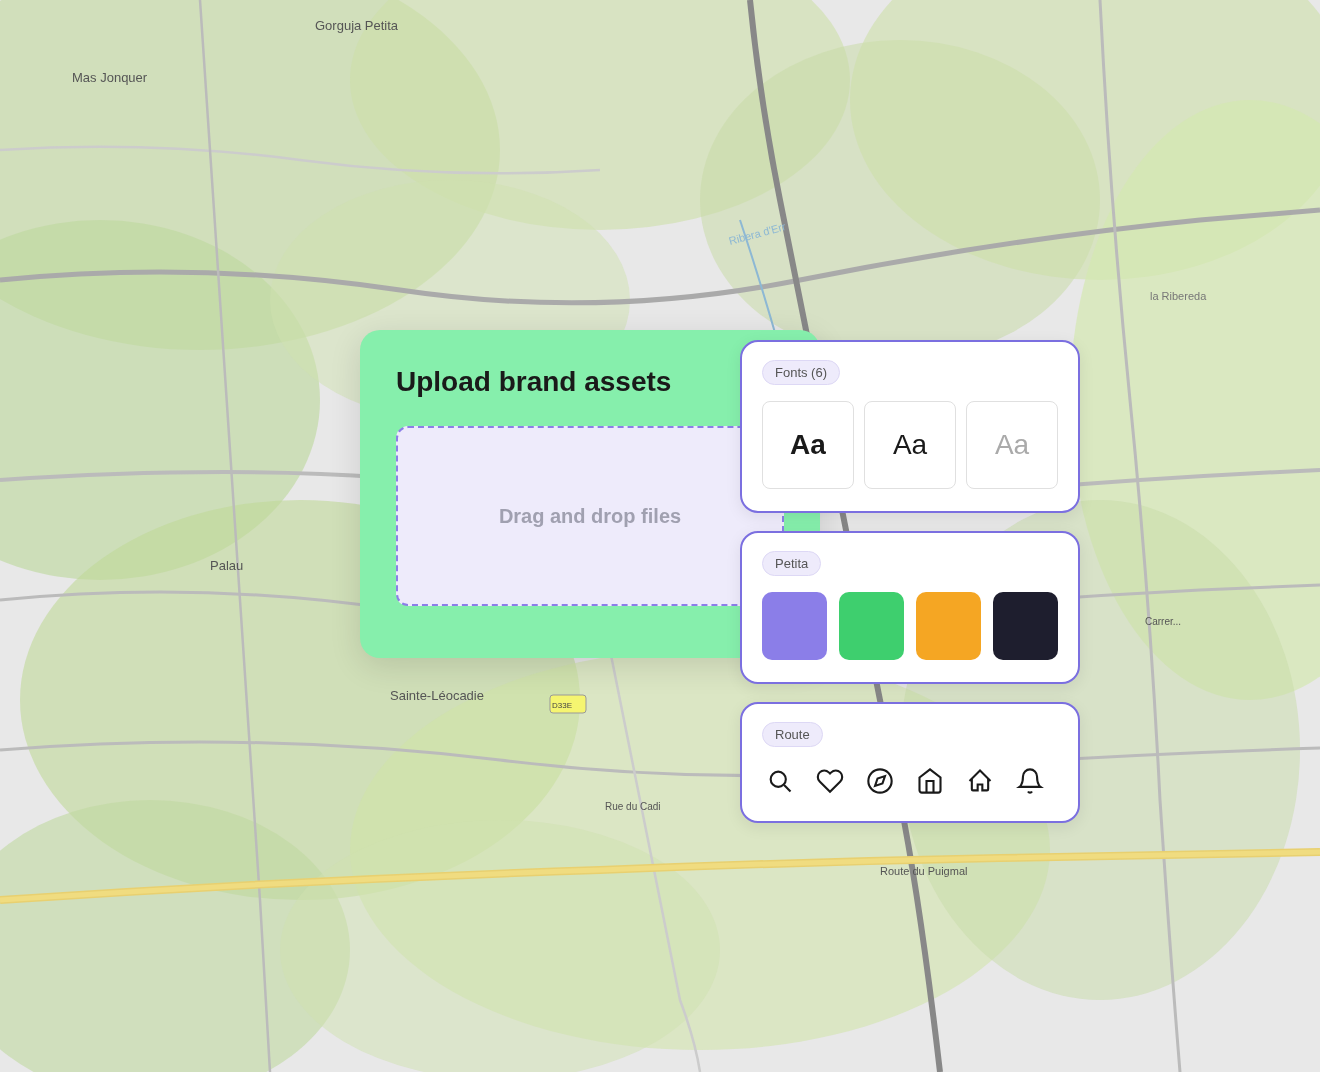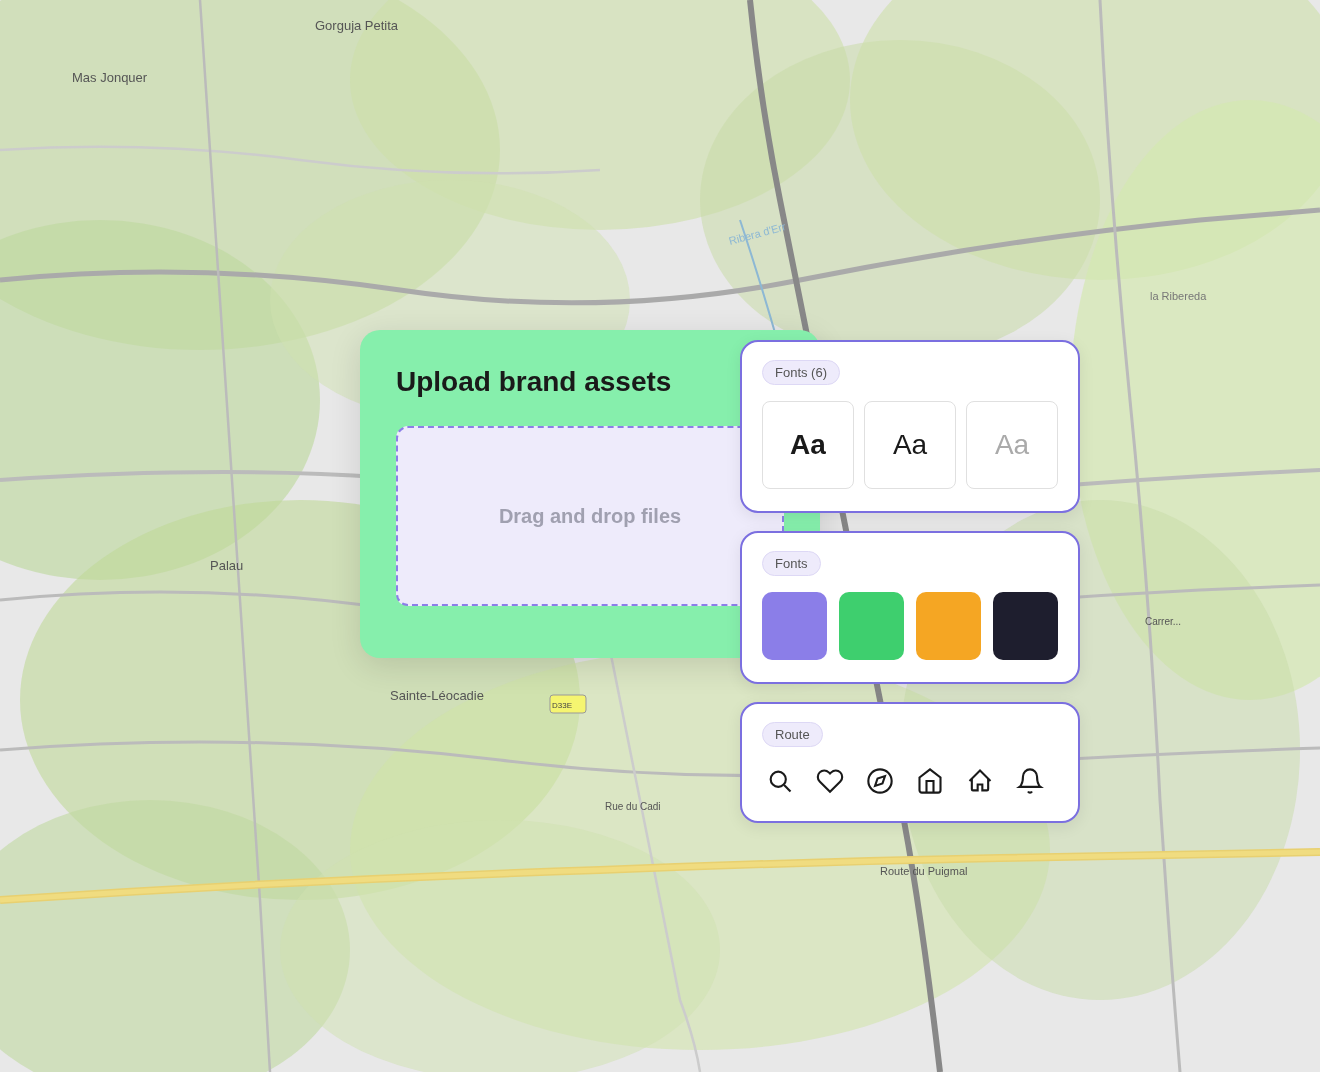--- a/index.html
+++ b/index.html
@@ -217,21 +217,21 @@
       <div class="font-box">
         <span class="font-label" style="font-weight:400;font-size:28px;color:#1a1a1a;">Aa</span>
       </div>
       <div class="font-box">
         <span class="font-label" style="font-weight:300;font-size:28px;color:#aaa;">Aa</span>
       </div>
     </div>
   </div>
 
   <div class="panel">
-    <div class="panel-badge">Fonts</div>
+    <div class="panel-badge">Petita</div>
     <div class="colors-grid">
       <div class="color-swatch" style="background:#8b7ee8;"></div>
       <div class="color-swatch" style="background:#3ecf6e;"></div>
       <div class="color-swatch" style="background:#f5a623;"></div>
       <div class="color-swatch" style="background:#1e1e2e;"></div>
     </div>
   </div>
 
   <div class="panel">
     <div class="panel-badge">Route</div>

